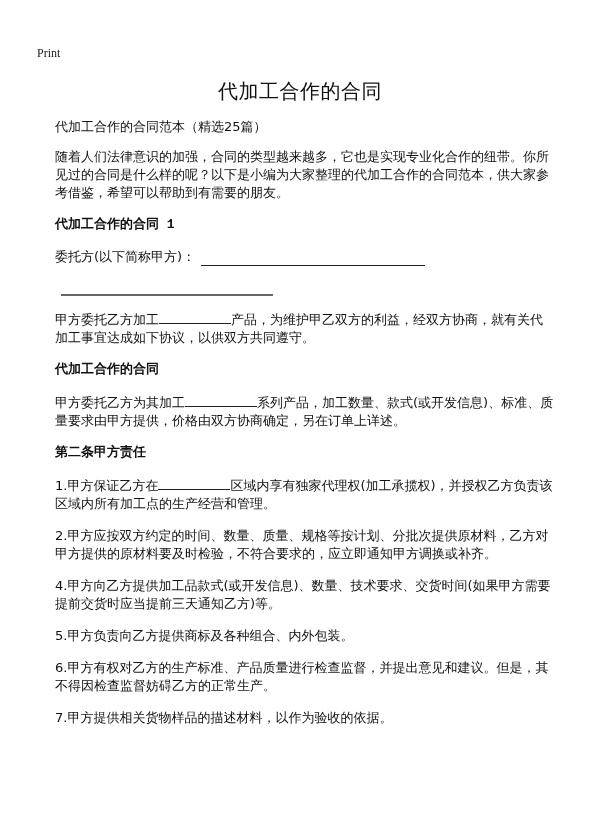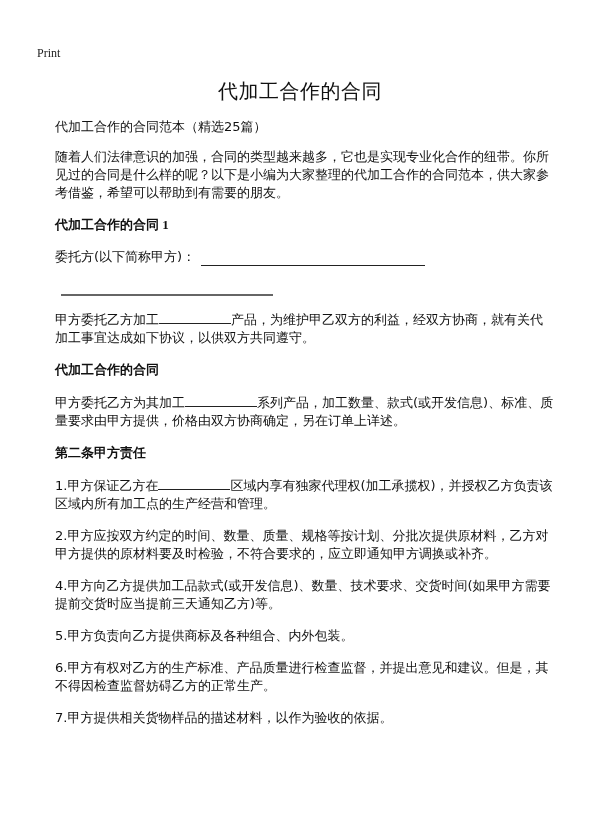--- a/index.html
+++ b/index.html
@@ -46,21 +46,21 @@
       width: 500px;
       font-size: 13px;
       line-height: 18px;
     }
     .content p {
       margin: 0;
     }
     .subtitle { margin-bottom: 12px !important; }
     .intro { margin-bottom: 14px !important; }
     .section-heading {
-      font-family: Liberation Serif, serif;
+      font-family: Liberation Mono, monospace;
       font-weight: bold;
       font-size: 13px;
       margin-bottom: 14px !important;
     }
     .party-line {
       display: flex;
       align-items: flex-end;
       margin-bottom: 14px !important;
     }
     .blank-line {

